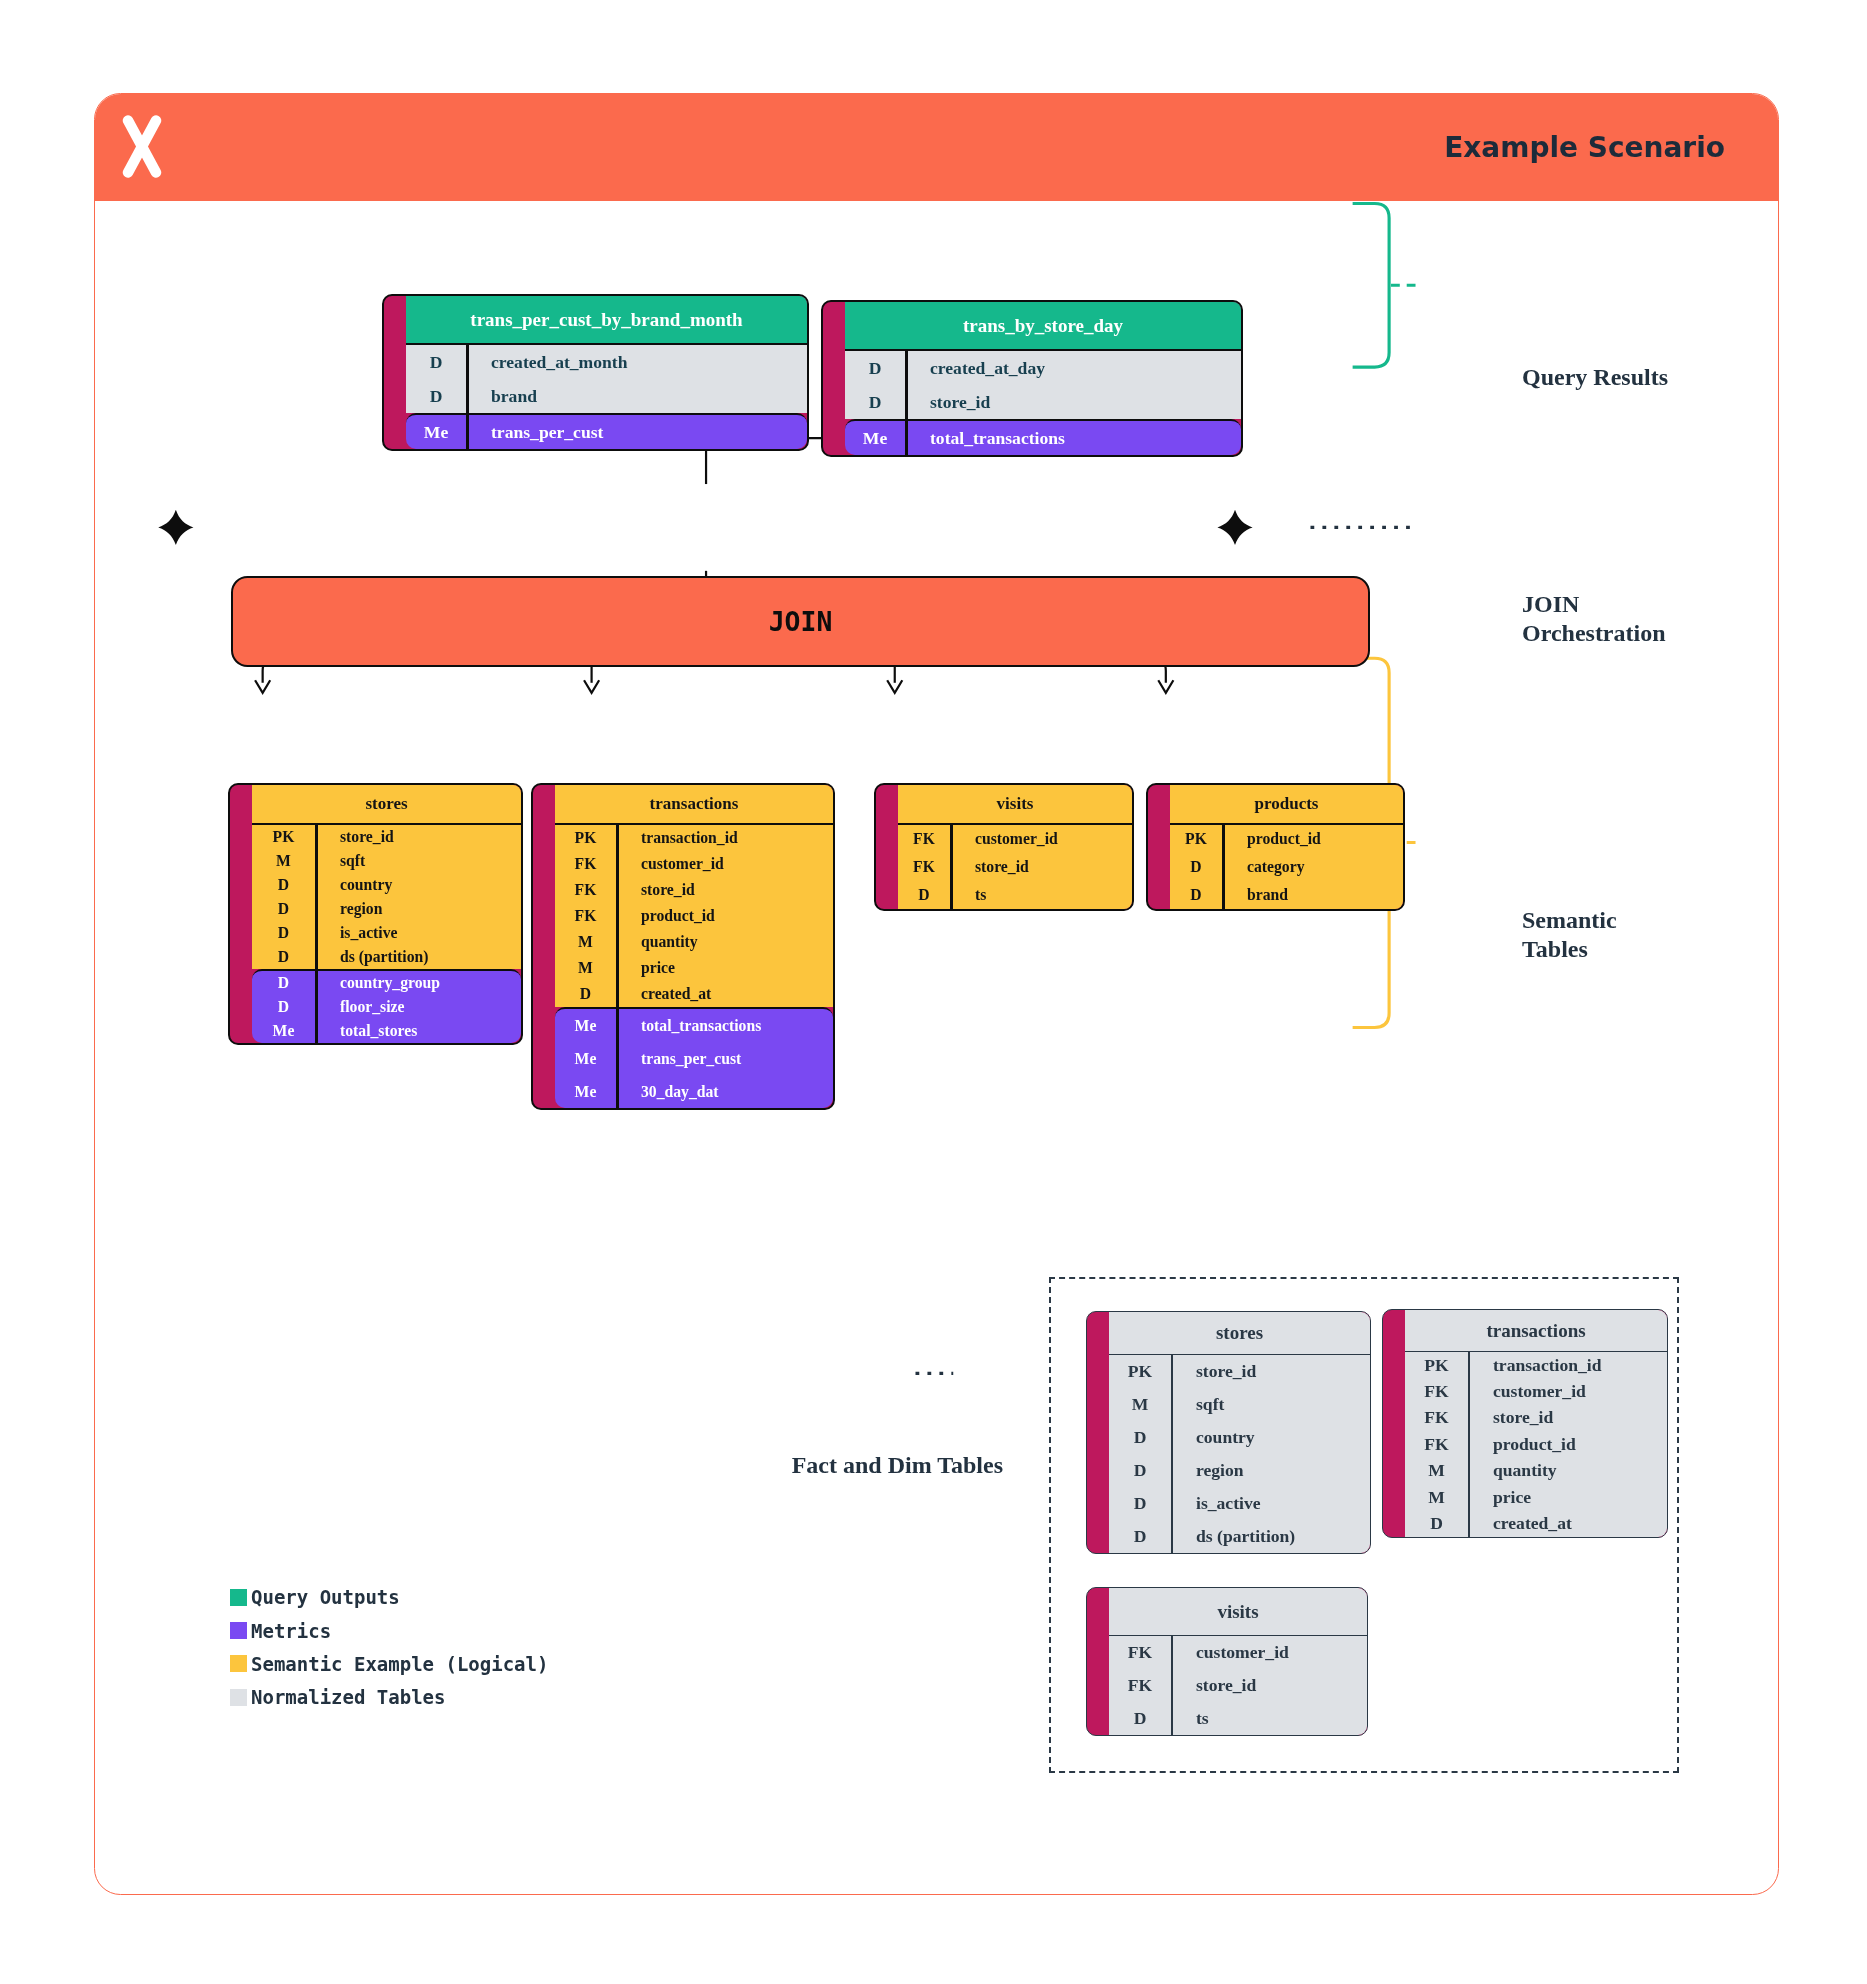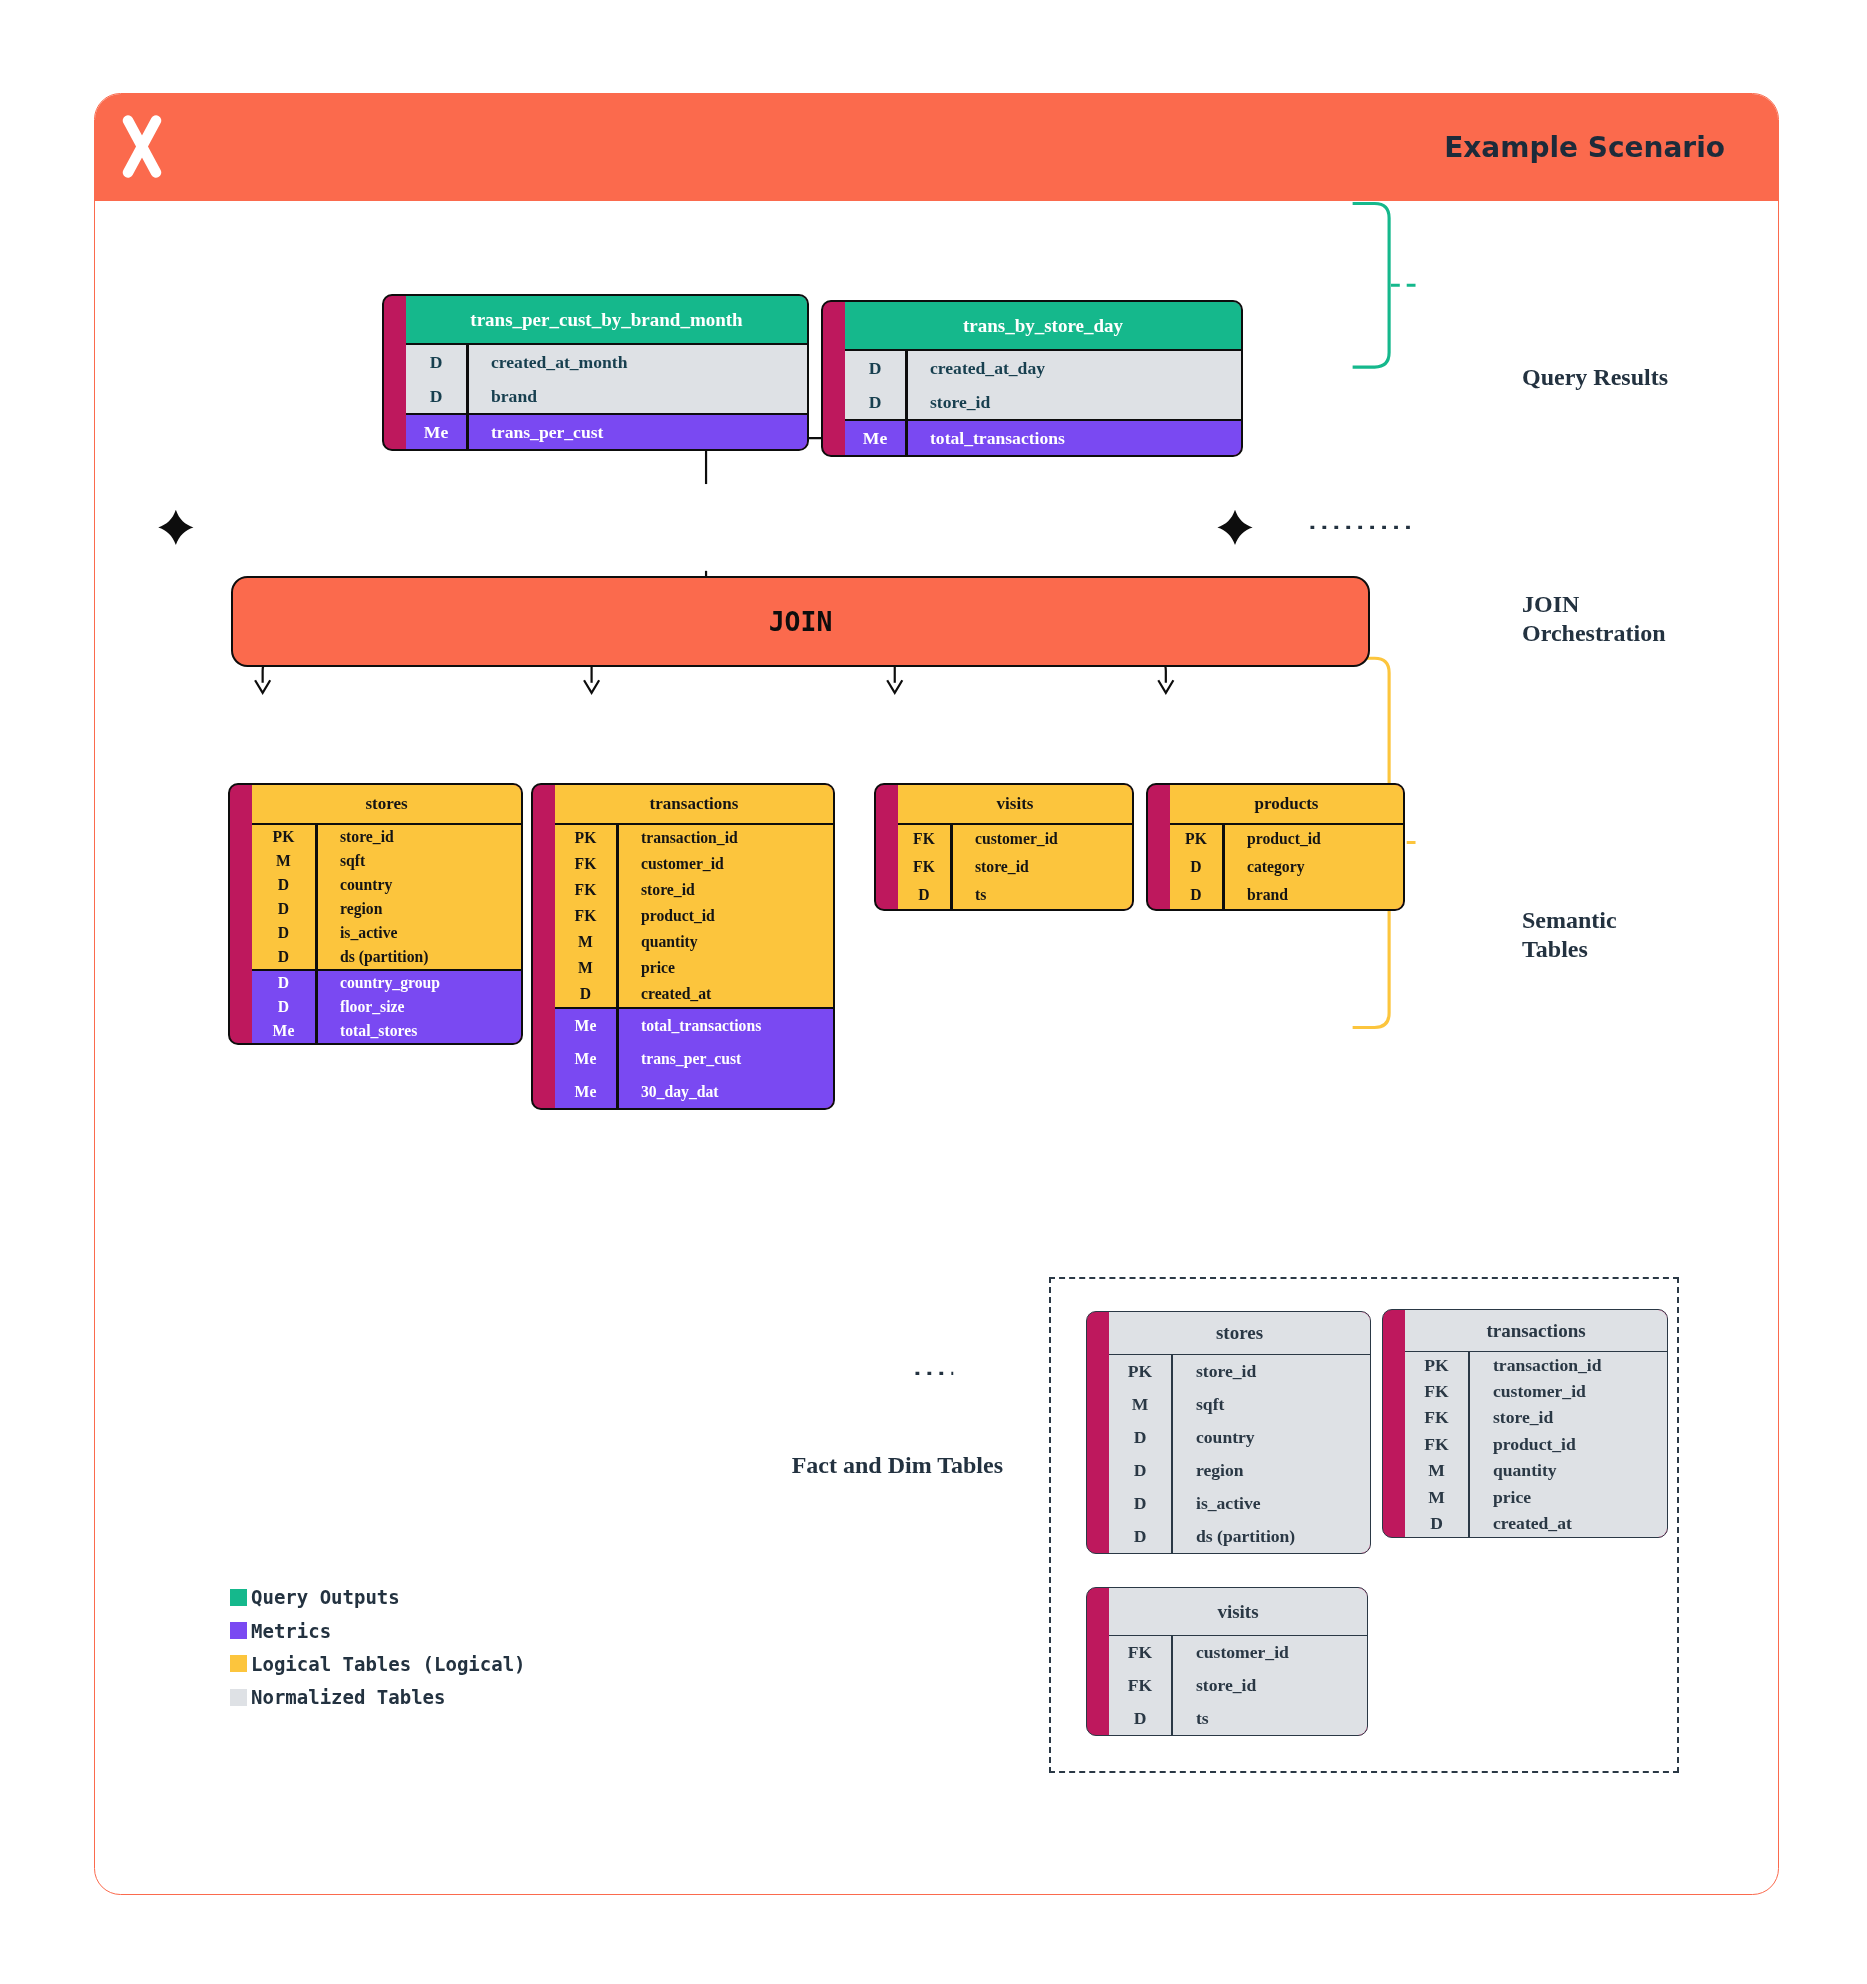--- a/index.html
+++ b/index.html
@@ -21,21 +21,21 @@
   
   .erd-table{position:absolute;background:#be185d;border:var(--bw) solid var(--bd);border-radius:10px;
         overflow:hidden;font-family:Liberation Serif, serif;font-weight:bold;color:var(--tc);padding-left:22px;
         --bw:2.5px;--bd:#0d0d0d;--kw:60px;--hh:47px;--rh:34px;--mh:var(--rh);--fs:17.6px;--hfs:19px;--tc:#173F4F;}
   .erd-header{height:var(--hh);display:flex;align-items:center;justify-content:center;
         font-size:var(--hfs);border-bottom:var(--bw) solid var(--bd);letter-spacing:0;}
   .h-green{background:var(--c-green);color:#ffffff;}
   .h-yellow{background:var(--c-yellow);color:#141414;}
   .h-gray{background:var(--c-gray);color:#2A3845;}
   .erd-body{position:relative;}
-  .erd-section + .erd-section{border-top:var(--bw) solid var(--bd);}
+  .erd-section + .erd-section{border-top:var(--bw) solid var(--bd);border-radius:10px;}
   .s-gray{background:var(--c-gray);}
   .s-yellow{background:var(--c-yellow);color:#141414;}
   .s-purple{background:var(--c-purple);color:#ffffff;}
   .erd-row{display:flex;align-items:center;height:var(--rh);font-size:var(--fs);}
   .s-purple .erd-row{height:var(--mh);}
   .erd-key{flex:0 0 var(--kw);width:var(--kw);text-align:center;}
   .erd-name{padding-left:25px;white-space:nowrap;}
   .erd-divider{position:absolute;top:0;bottom:0;left:var(--kw);width:var(--bw);background:var(--bd);}
 
   
@@ -406,20 +406,20 @@
   <div class="legend-item">
     <span class="legend-swatch" style="background: rgb(21, 184, 140);"></span>
     <span class="legend-label">Query Outputs</span>
   </div>
   <div class="legend-item">
     <span class="legend-swatch" style="background: rgb(122, 73, 242);"></span>
     <span class="legend-label">Metrics</span>
   </div>
   <div class="legend-item">
     <span class="legend-swatch" style="background: rgb(252, 197, 61);"></span>
-    <span class="legend-label">Logical Tables (Logical)</span>
+    <span class="legend-label">Semantic Example (Logical)</span>
   </div>
   <div class="legend-item">
     <span class="legend-swatch" style="background: rgb(222, 225, 229);"></span>
     <span class="legend-label">Normalized Tables</span>
   </div>
 </div>
 
 
 </body></html>

